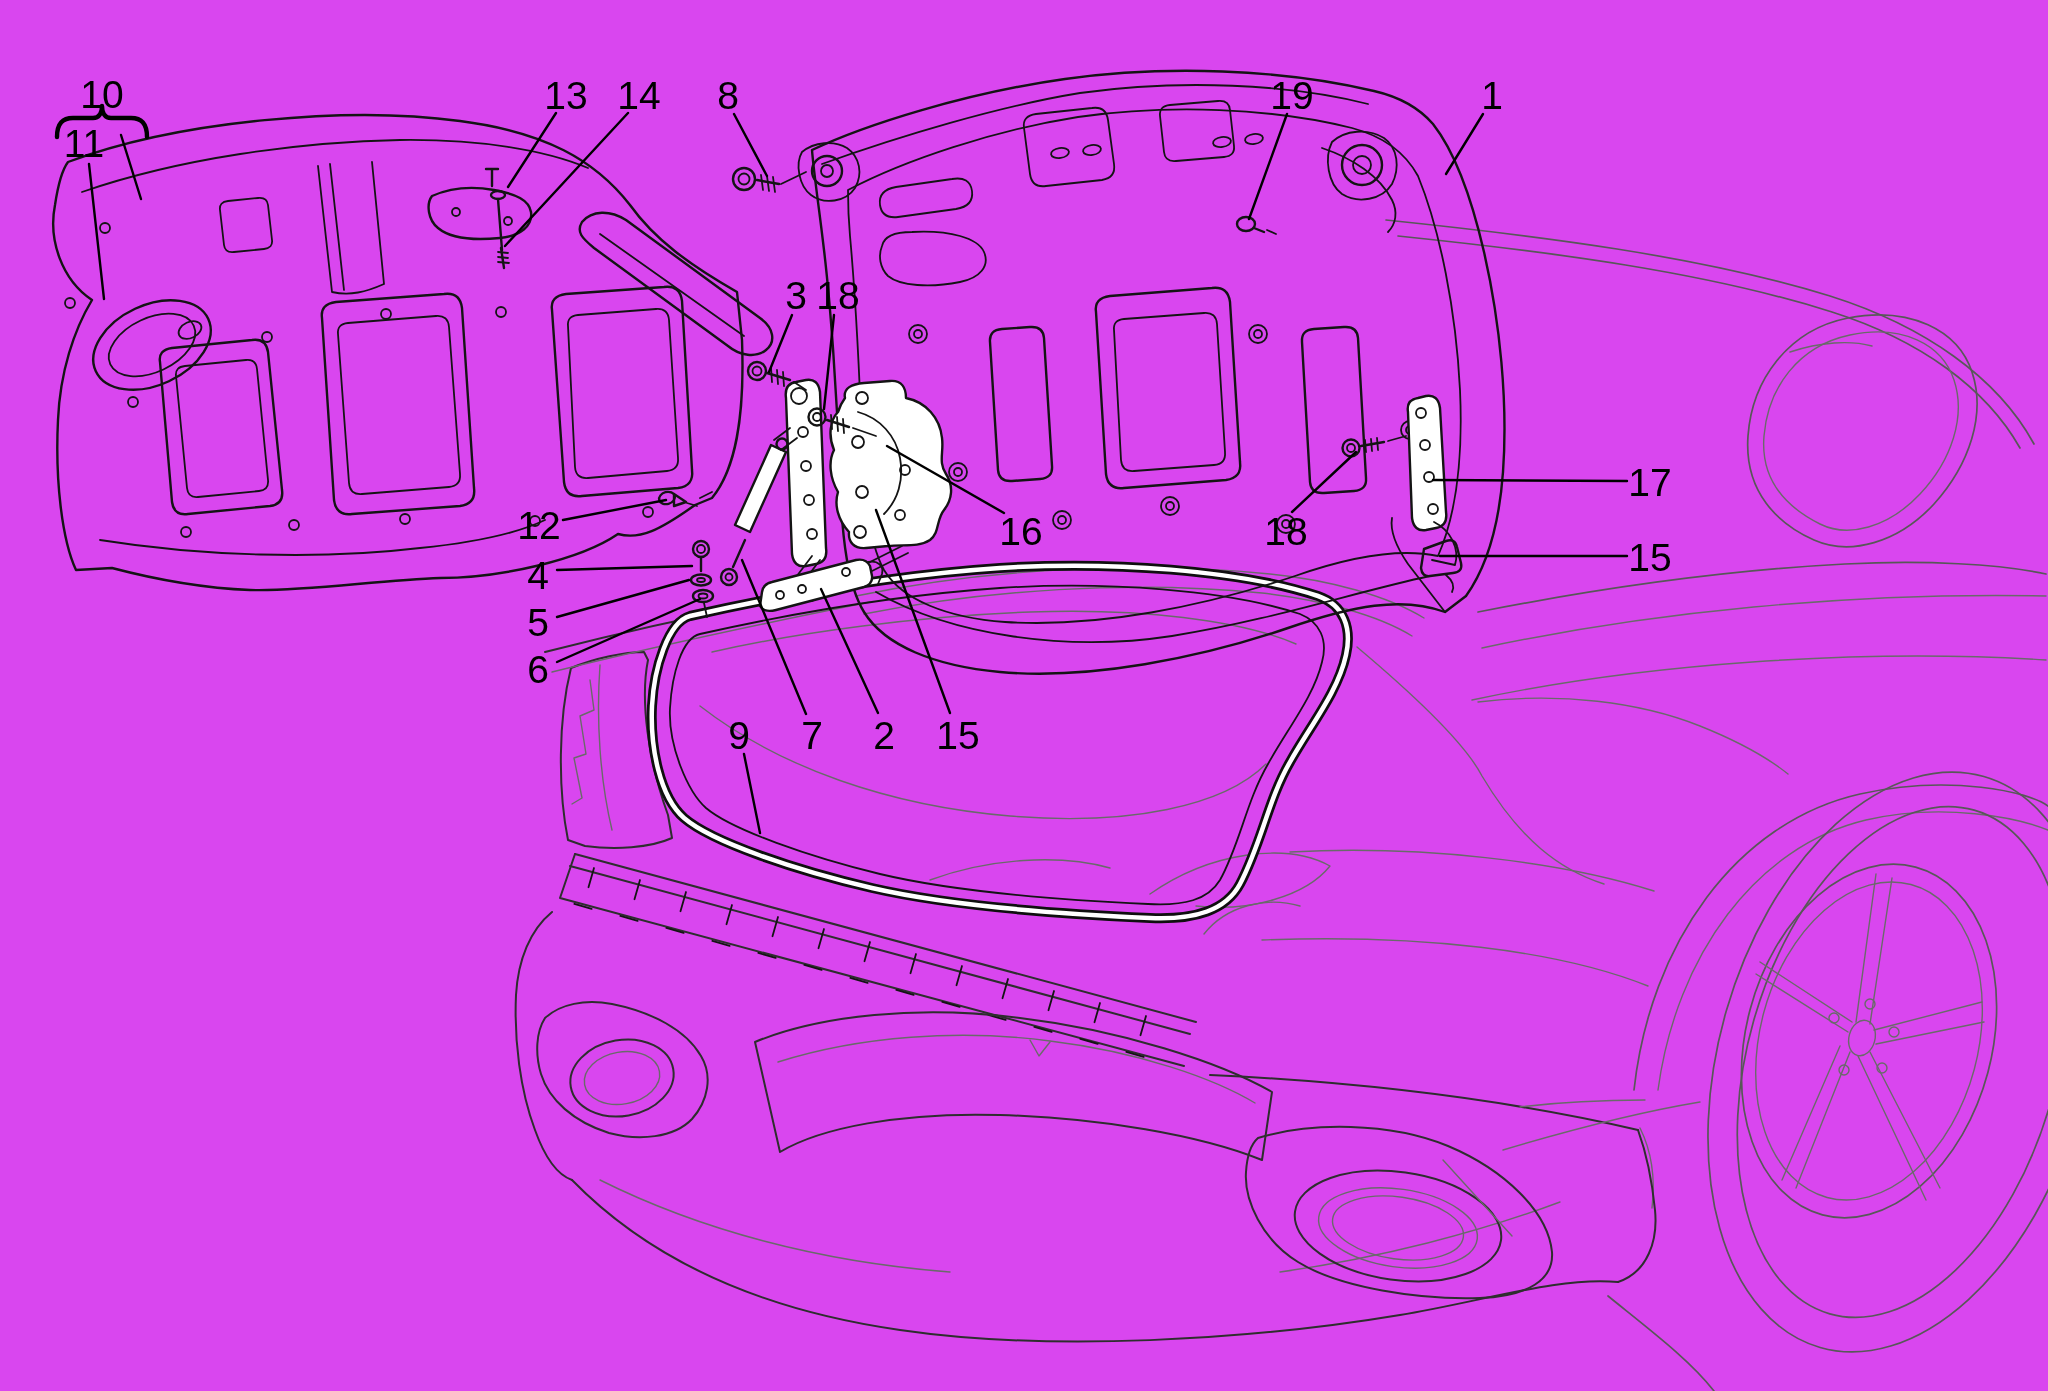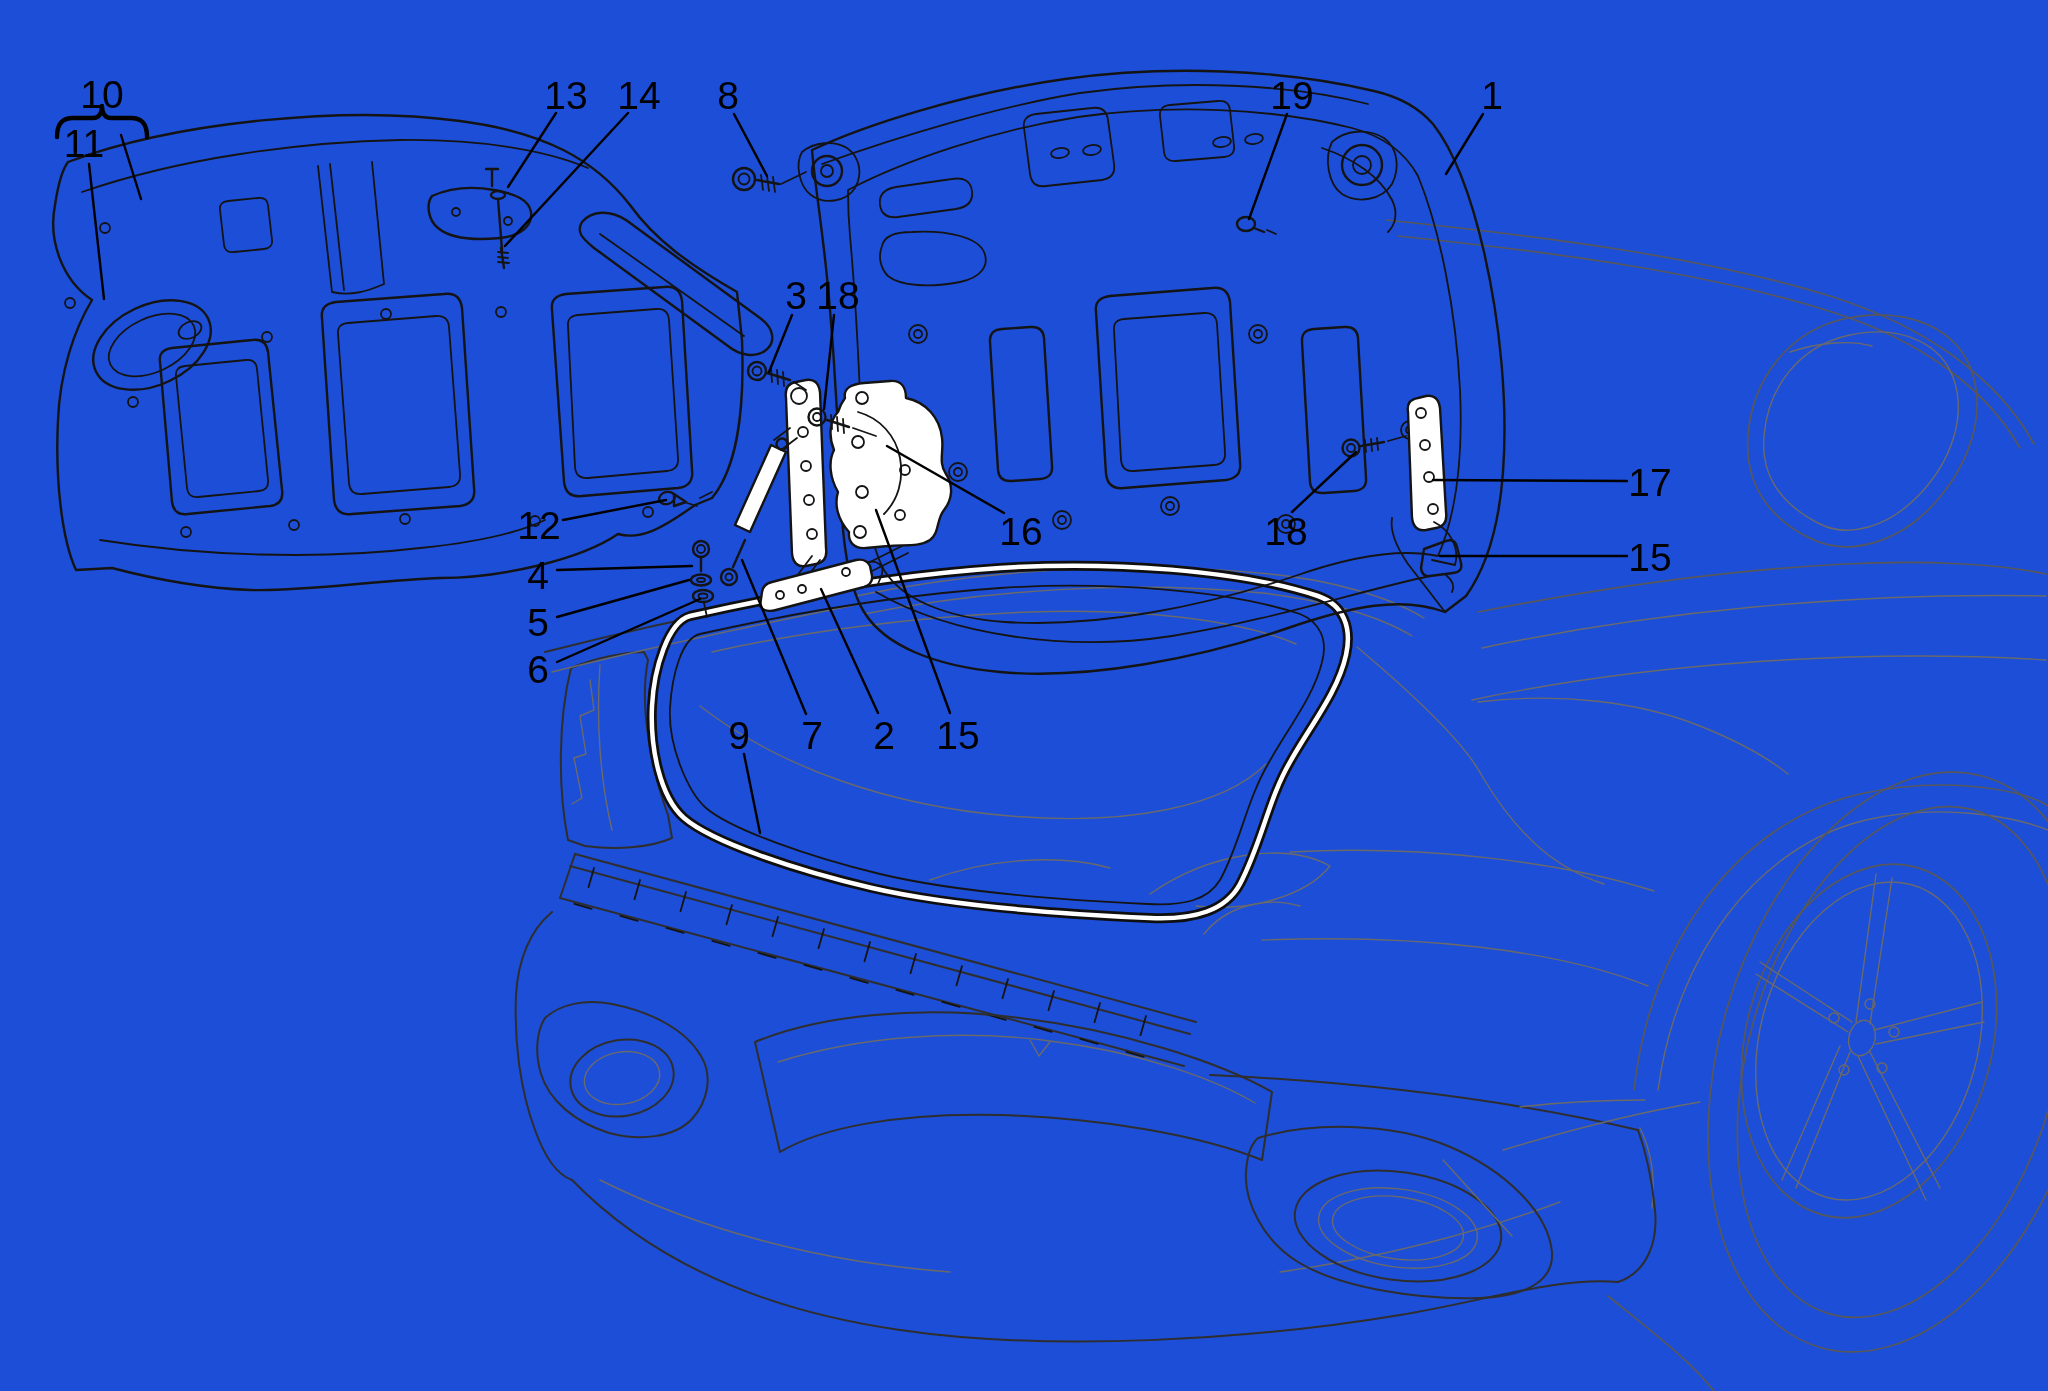--- a/index.html
+++ b/index.html
@@ -1,16 +1,16 @@
 <!DOCTYPE html>
 <html><head>
 <meta charset="utf-8">
 <style>
   html,body{margin:0;padding:0;background:#ffffff;width:2048px;height:1391px;overflow:hidden;}
-  #stage{position:relative;width:2048px;height:1391px;background:#1d4ed8;}
+  #stage{position:relative;width:2048px;height:1391px;background:#d946ef;}
   svg{display:block;}
   svg *{fill:none;stroke-linecap:round;stroke-linejoin:round;}
   .ink  {stroke:#141414;stroke-width:2.4;}
   .ink2 {stroke:#141414;stroke-width:1.8;}
   .mid  {stroke:#2e2e2e;stroke-width:2;}
   .ctx  {stroke:#585858;stroke-width:1.7;}
   .ctx2 {stroke:#6a6a6a;stroke-width:1.4;}
   .seal {stroke:#0f0f0f;stroke-width:10;}
   .sealgap{stroke:#ffffff;stroke-width:4.5;}
   .whitefill{fill:#ffffff;}

